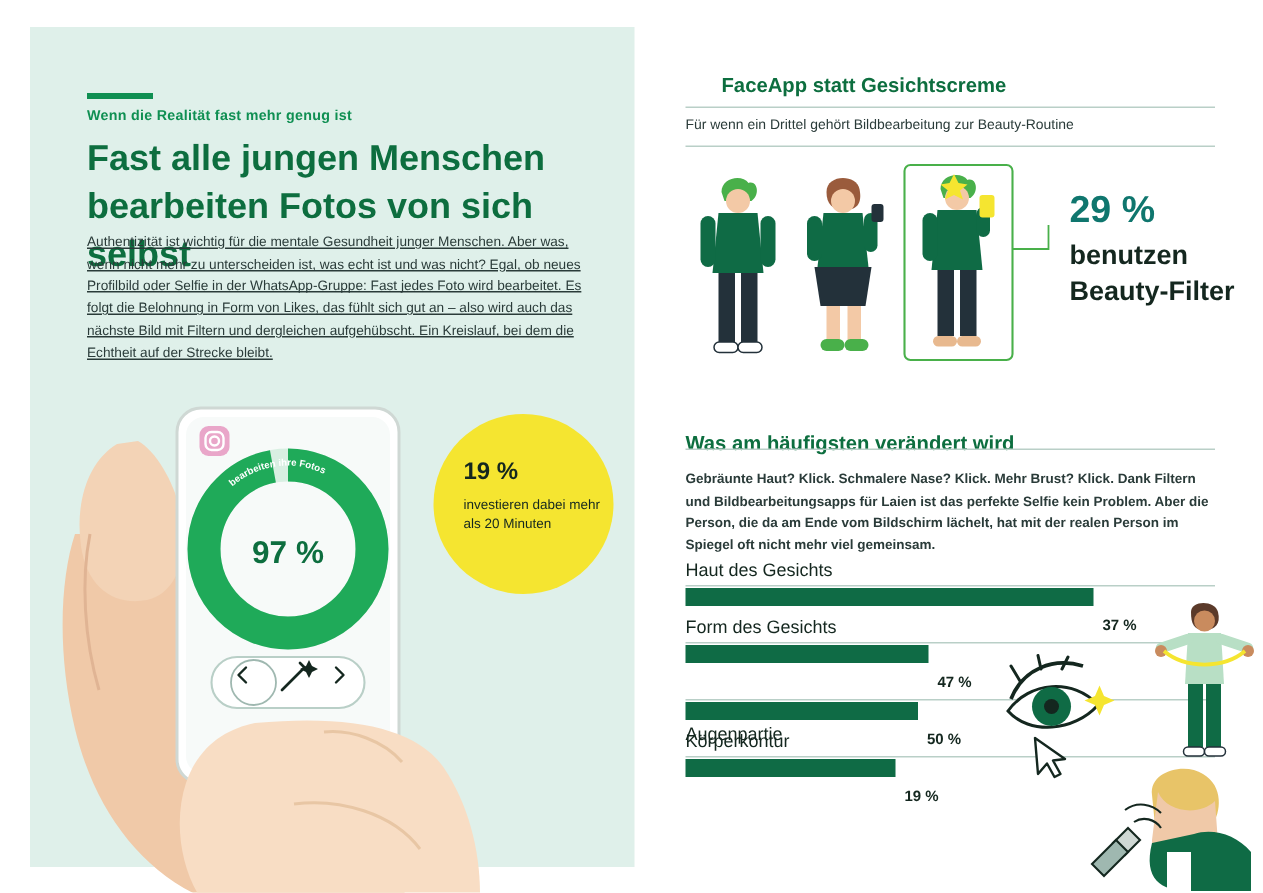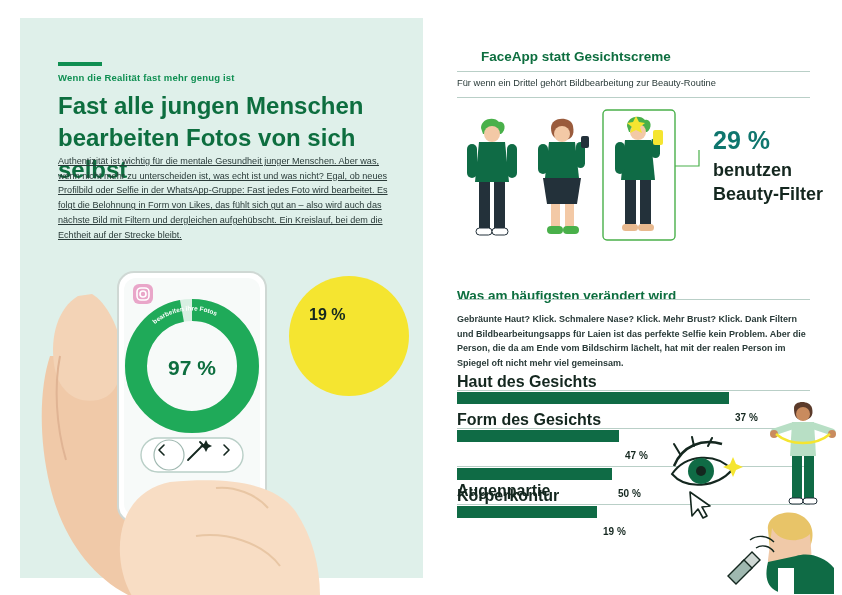--- a/index.html
+++ b/index.html
@@ -147,22 +147,22 @@
     width: 118px;
     font-size: 18px;
     font-weight: bold;
     line-height: 1.35;
     color: #14271f;
   }
 
   
   .bar-label {
     position: absolute;
-    font-size: 16px;
-    font-weight: bold;
+    font-size: 12px;
+    font-weight: normal;
     color: #14271f;
   }
   .bar-fill {
     position: absolute;
     height: 12px;
     background: #0f6b45;
   }
   .bar-val {
     position: absolute;
     font-size: 10px;
@@ -224,20 +224,21 @@
         <path d="M204 209 l5 5 -5 5" stroke="#14271f" stroke-width="1.6" fill="none" stroke-linecap="round" stroke-linejoin="round"></path>
 
         <path d="M150 246 C130 250 112 262 104 286 C96 310 100 340 112 360 L300 360 C300 330 292 300 276 276 C258 250 216 240 150 246 Z" fill="#f8ddc4"></path>
         <path d="M196 252 C214 250 236 258 248 272" stroke="#e8c6a4" stroke-width="2" fill="none"></path>
         <path d="M176 300 C206 296 242 306 260 330" stroke="#e8c6a4" stroke-width="2" fill="none"></path>
       </svg>
     </div>
 
     <div class="yellow-circle"></div>
     <div class="yellow-pct">19 %</div>
+    <div class="yellow-sub">investieren dabei mehr als 20 Minuten</div>
   </div>
 
   <div>
 
     <div class="r-title" style="left:481px; top:49px;">FaceApp statt Gesichtscreme</div>
     <div class="rule" style="left:457px; top:71px; width:353px;"></div>
     <div class="r-sub" style="left:457px; top:78px;">Für wenn ein Drittel gehört Bildbearbeitung zur Beauty-Routine</div>
     <div class="rule" style="left:457px; top:97px; width:353px;"></div>
 
     <div style="position:absolute; left:455px; top:108px; width:250px; height:140px;">

